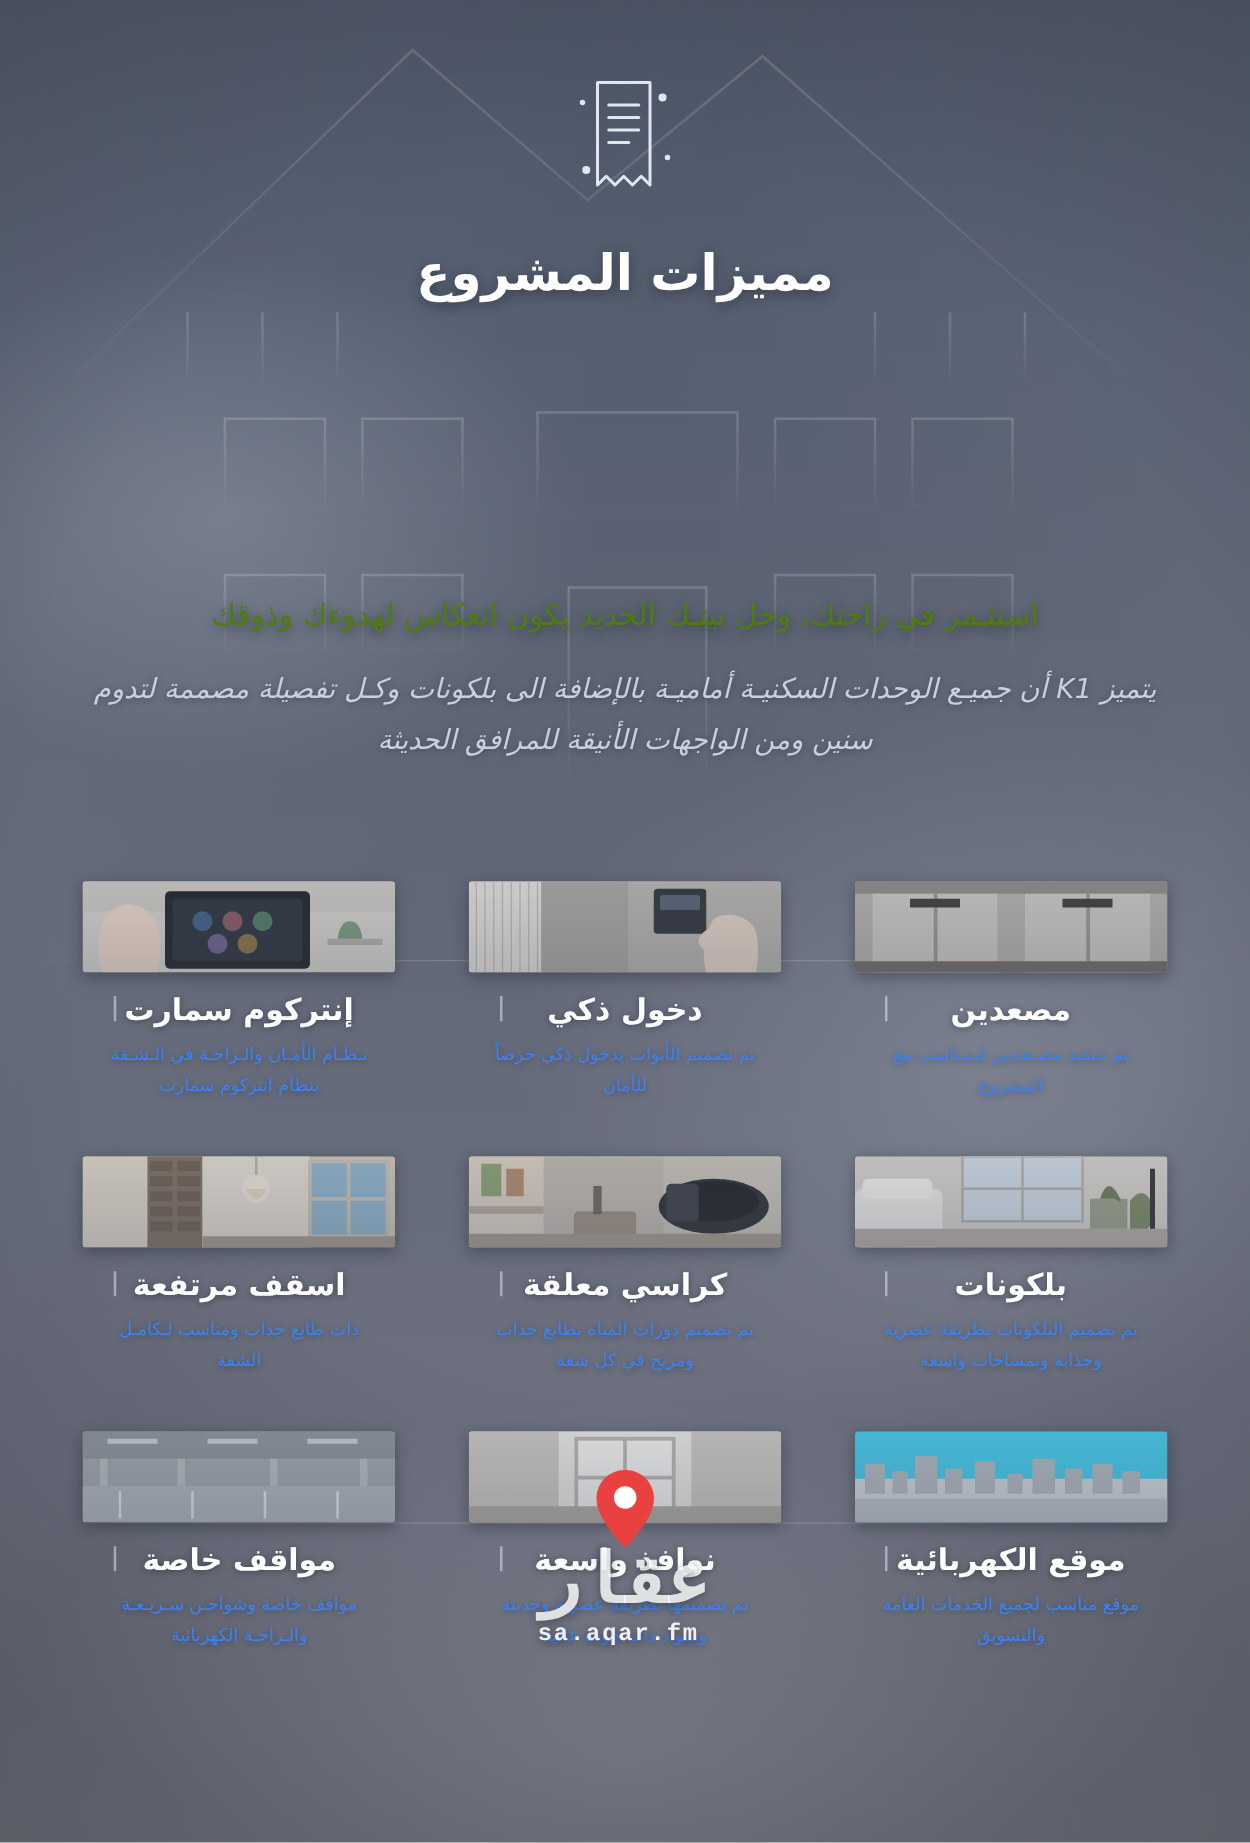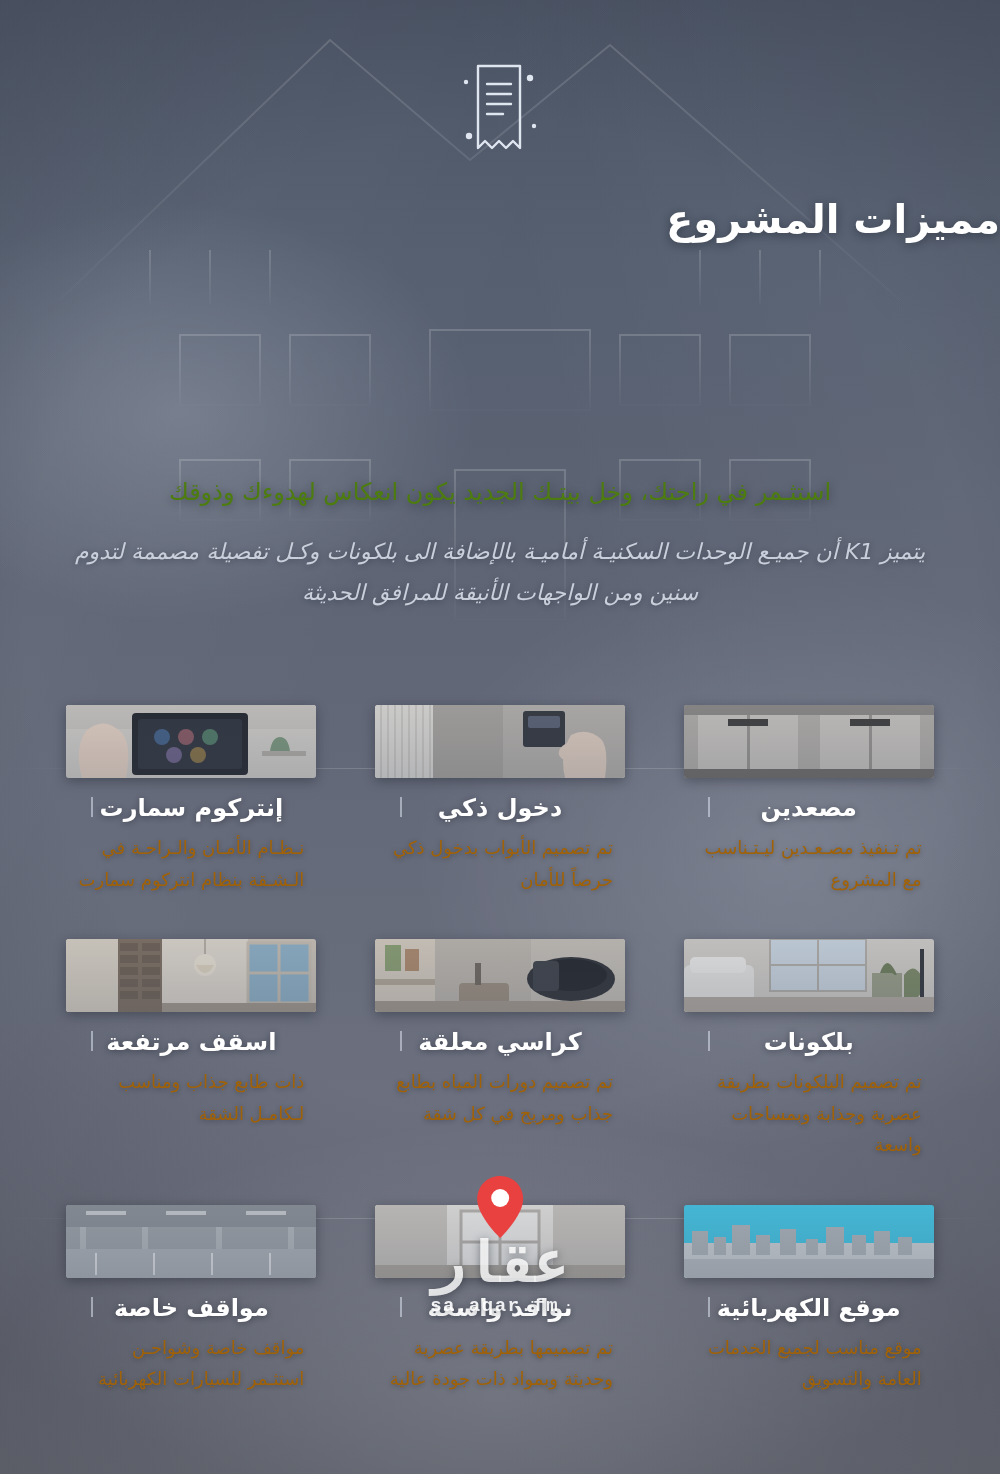--- a/index.html
+++ b/index.html
@@ -44,21 +44,21 @@
     left: 0; right: 0;
     height: 1px;
     background: linear-gradient(90deg, rgba(255,255,255,0.0), rgba(255,255,255,0.22), rgba(255,255,255,0.0));
     pointer-events: none;
   }
 
   
   .header {
     position: relative;
     padding-top: 52px;
-    text-align: right;
+    text-align: center;
     z-index: 3;
   }
   .doc-icon { display: block; margin: 0 auto; }
   .section-title {
     margin-top: 34px;
     font-size: 40px;
     font-weight: 700;
     letter-spacing: 0.5px;
     color: #ffffff;
     text-shadow: 0 2px 10px rgba(20,25,35,0.45);
@@ -132,26 +132,25 @@
     position: absolute;
     left: 36px;
     top: 3px;
     width: 2px;
     height: 20px;
     background: rgba(220,228,240,0.55);
   }
   .feature-desc {
     margin: 10px auto 0;
     width: 226px;
-    font-size: 18px;
+    font-size: 14px;
     line-height: 1.75;
-    color: #a16207;
+    color: #3b82f6;
     letter-spacing: 0.1px;
     text-shadow: 0 1px 5px rgba(20,25,35,0.35);
-    text-align: right;
   }
 
   
   .watermark {
     position: absolute;
     z-index: 6;
     left: 50%;
     top: 1228px;
     transform: translateX(-50%);
     text-align: left;
@@ -458,21 +457,21 @@
           <rect x="222" y="22" width="6" height="22"></rect>
         </g>
         <rect x="0" y="44" width="250" height="29" fill="#aeb3b8"></rect>
         <g stroke="#e2e5e8" stroke-width="2">
           <path d="M30 48 V70 M88 48 V70 M146 48 V70 M204 48 V70"></path>
         </g>
       </svg>
       <div class="veil"></div>
     </div>
     <div class="feature-title">مواقف خاصة</div>
-    <div class="feature-desc">مواقف خاصة وشواحـن استثـمر للسيارات الكهربائية</div>
+    <div class="feature-desc">مواقف خاصة وشواحـن سـريـعـة والـراحـة الكهربائية</div>
   </div>
 
 </div>
 
 <div class="watermark">
   <svg class="wm-pin" width="52" height="66" viewBox="0 0 52 66" aria-hidden="true">
     <path d="M26 2 C13 2 3 12 3 25 c0 17 23 39 23 39 s23 -22 23 -39 C49 12 39 2 26 2 z" fill="#e8413f"></path>
     <circle cx="26" cy="24" r="9" fill="#ffffff"></circle>
   </svg>
   <div class="wm-main">عقار</div>

